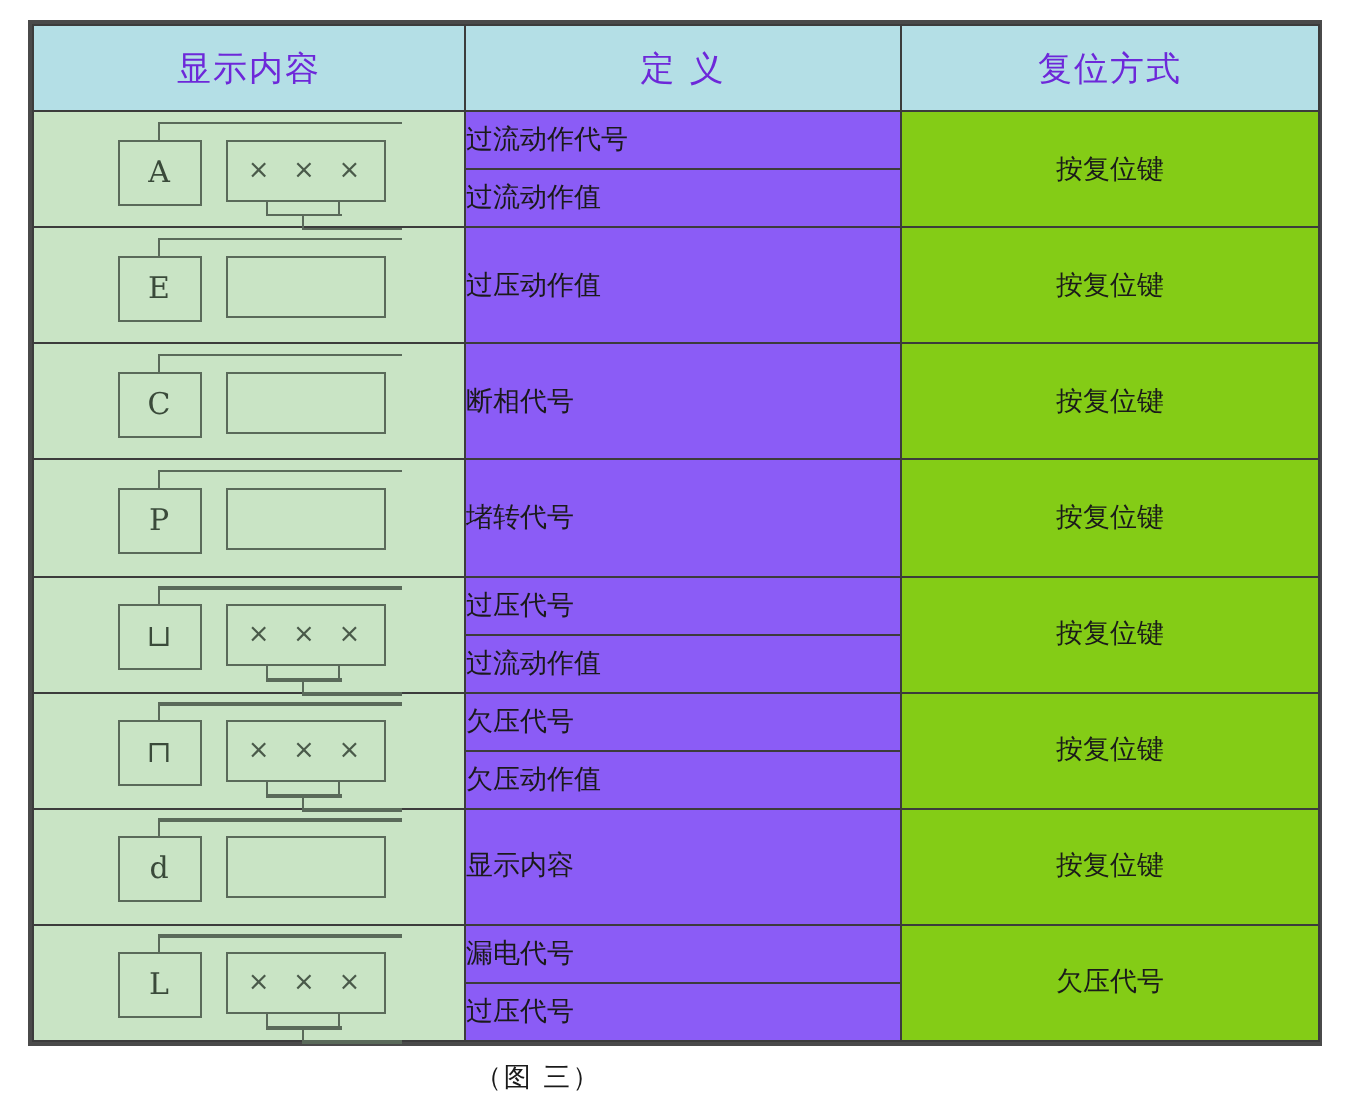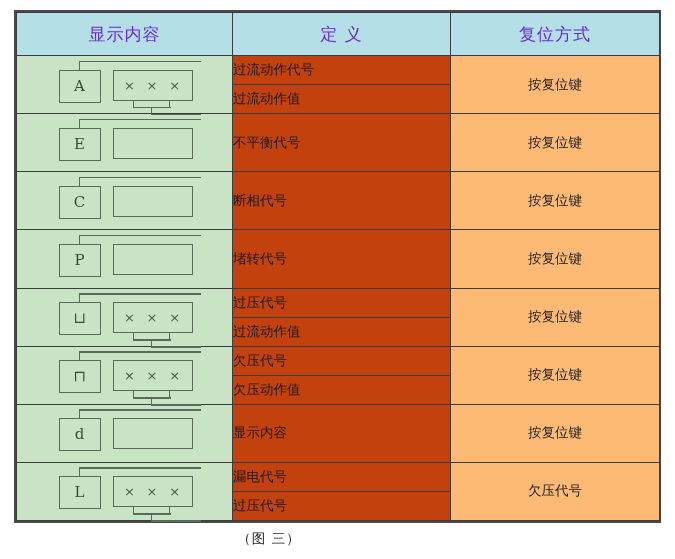--- a/index.html
+++ b/index.html
@@ -50,22 +50,22 @@
     height: 42px;
     text-align: center;
     font-size: 17px;
     font-weight: normal;
     color: #6d28d9;
     letter-spacing: 1px;
   }
 
   
   .cell-display { background: #c9e4c5; }
-  .cell-def     { background: #c2410c; }
-  .cell-reset   { background: #fdba74; }
+  .cell-def     { background: #8b5cf6; }
+  .cell-reset   { background: #84cc16; }
 
   .cell-def, .cell-reset {
     font-size: 13.5px;
     color: #1a1a1a;
   }
   .cell-def   { padding-left: 14px; text-align: left; }
   .cell-reset { text-align: center; }
 
   
   .icon-wrap {
@@ -182,21 +182,21 @@
         </tr>
         <tr>
           <td class="cell-display" rowspan="1">
             <div class="icon-wrap">
               <div class="ico-line top-stub"></div>
               <div class="ico-line top-rail"></div>
               <div class="letter-box">E</div>
               <div class="value-box"></div>
             </div>
           </td>
-          <td class="cell-def">不平衡代号</td>
+          <td class="cell-def">过压动作值</td>
           <td class="cell-reset" rowspan="1">按复位键</td>
         </tr>
         <tr>
           <td class="cell-display" rowspan="1">
             <div class="icon-wrap">
               <div class="ico-line top-stub"></div>
               <div class="ico-line top-rail"></div>
               <div class="letter-box">C</div>
               <div class="value-box"></div>
             </div>

